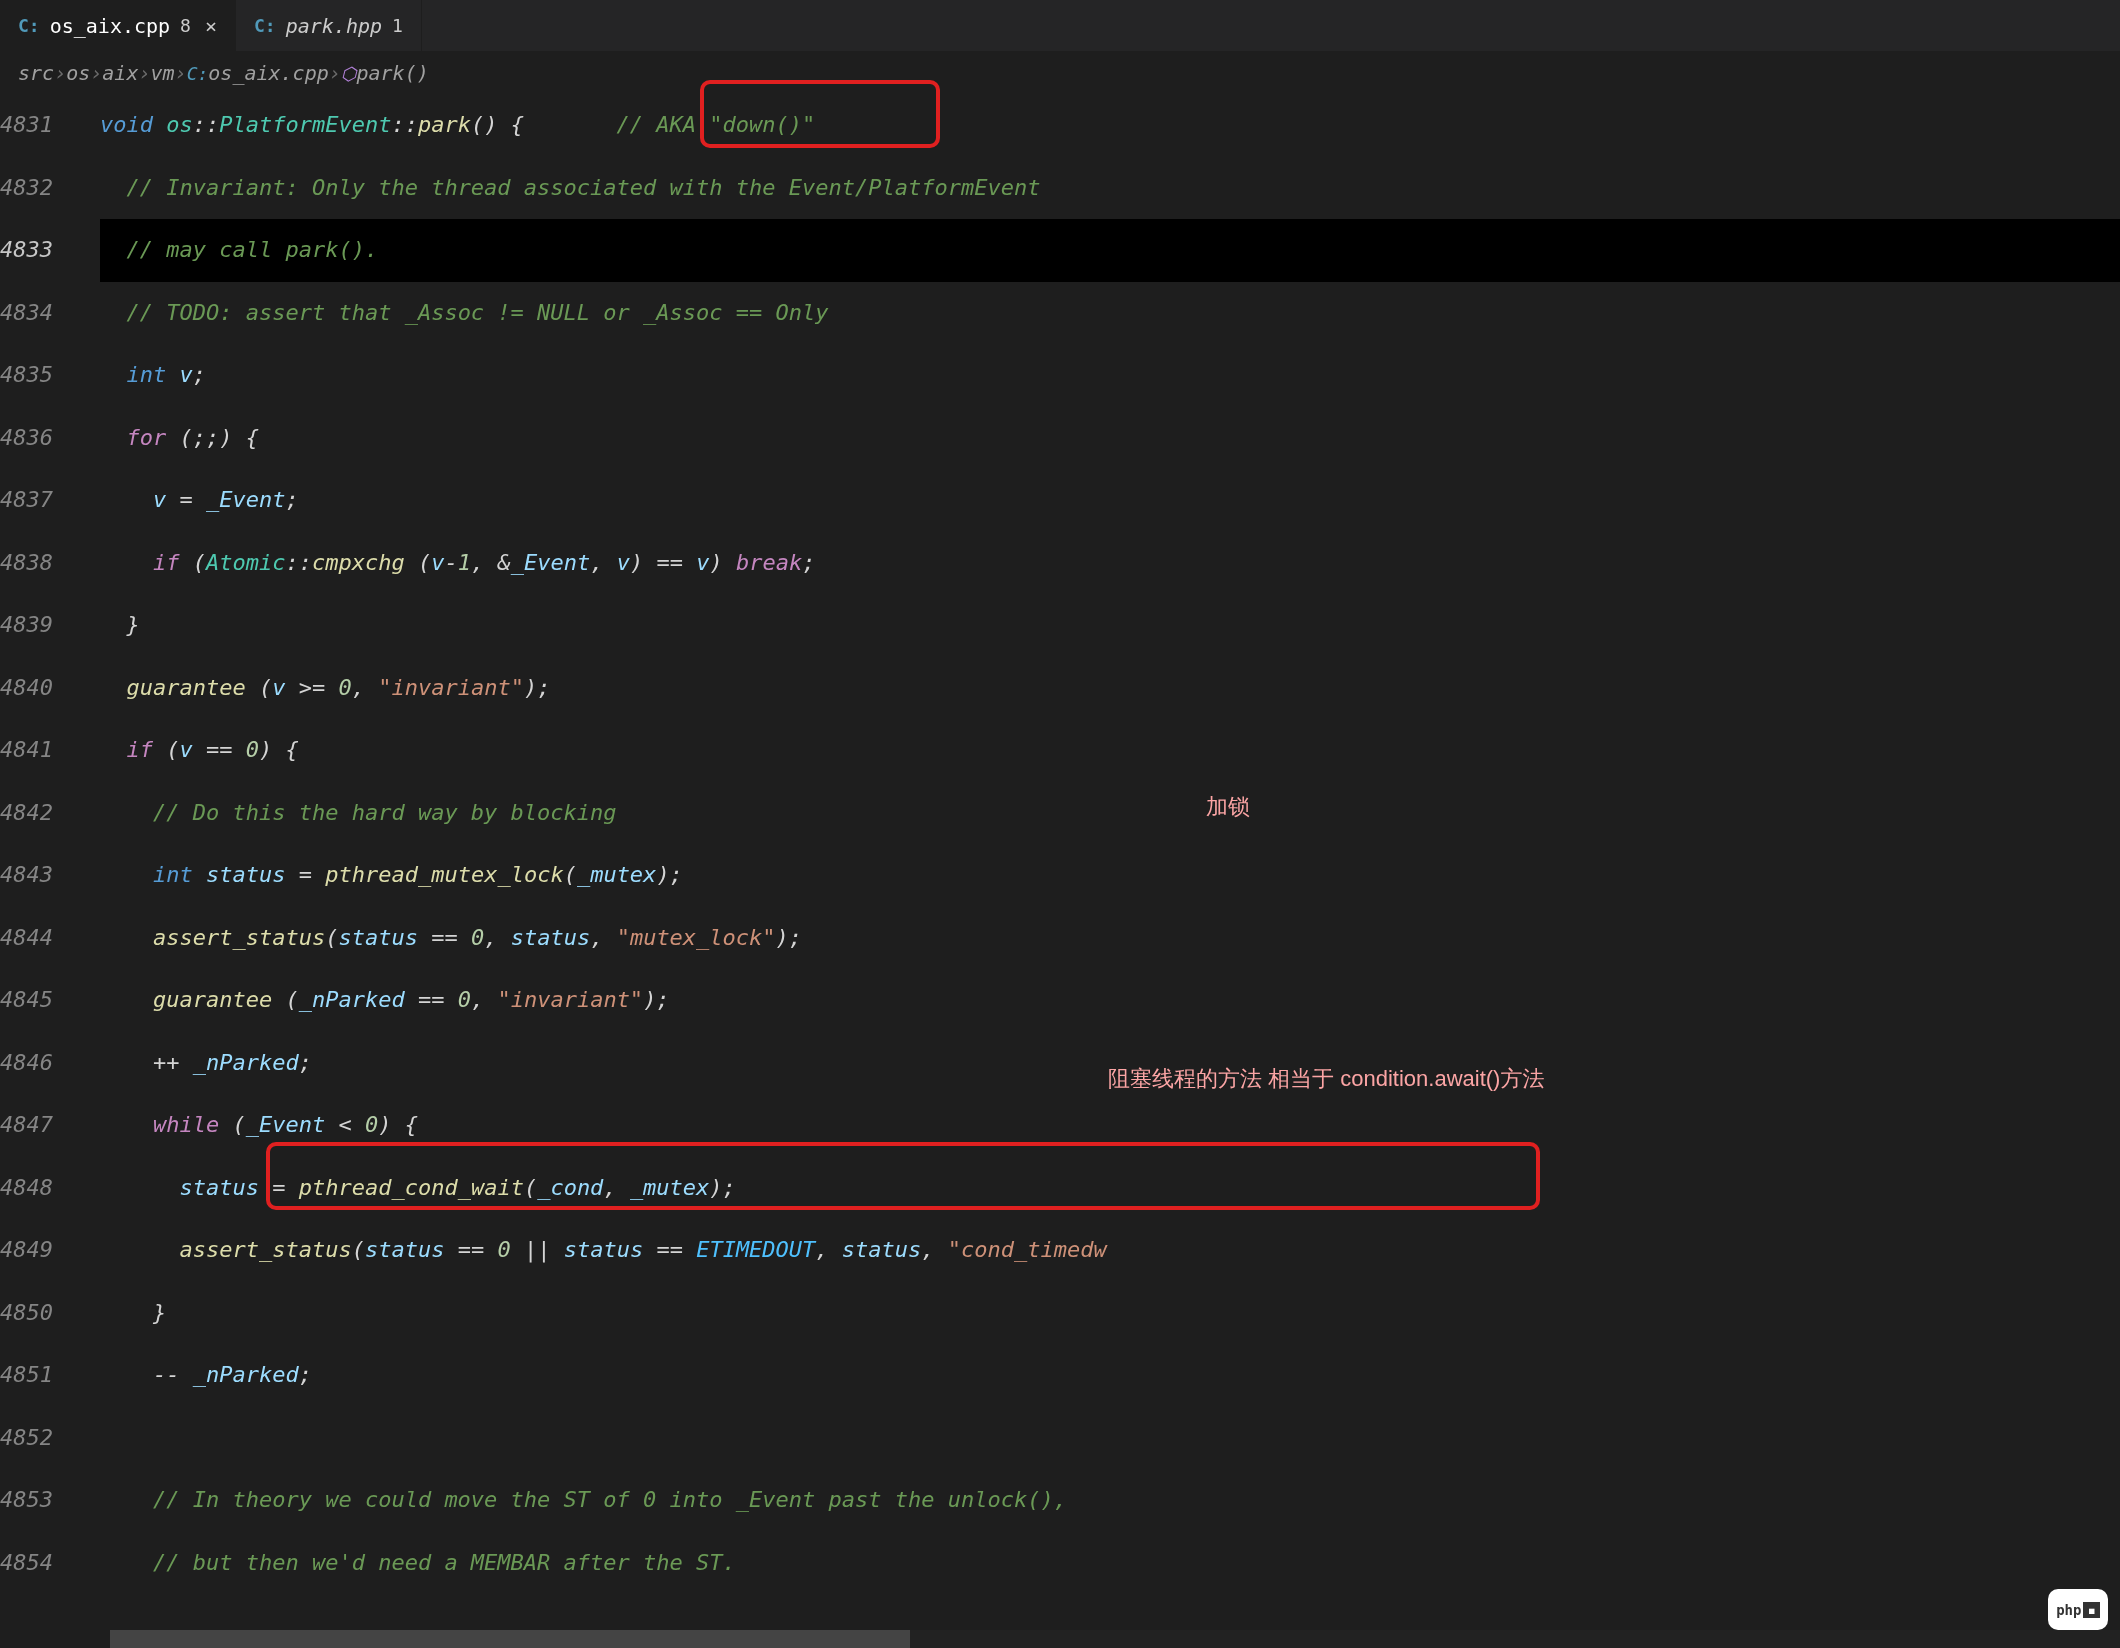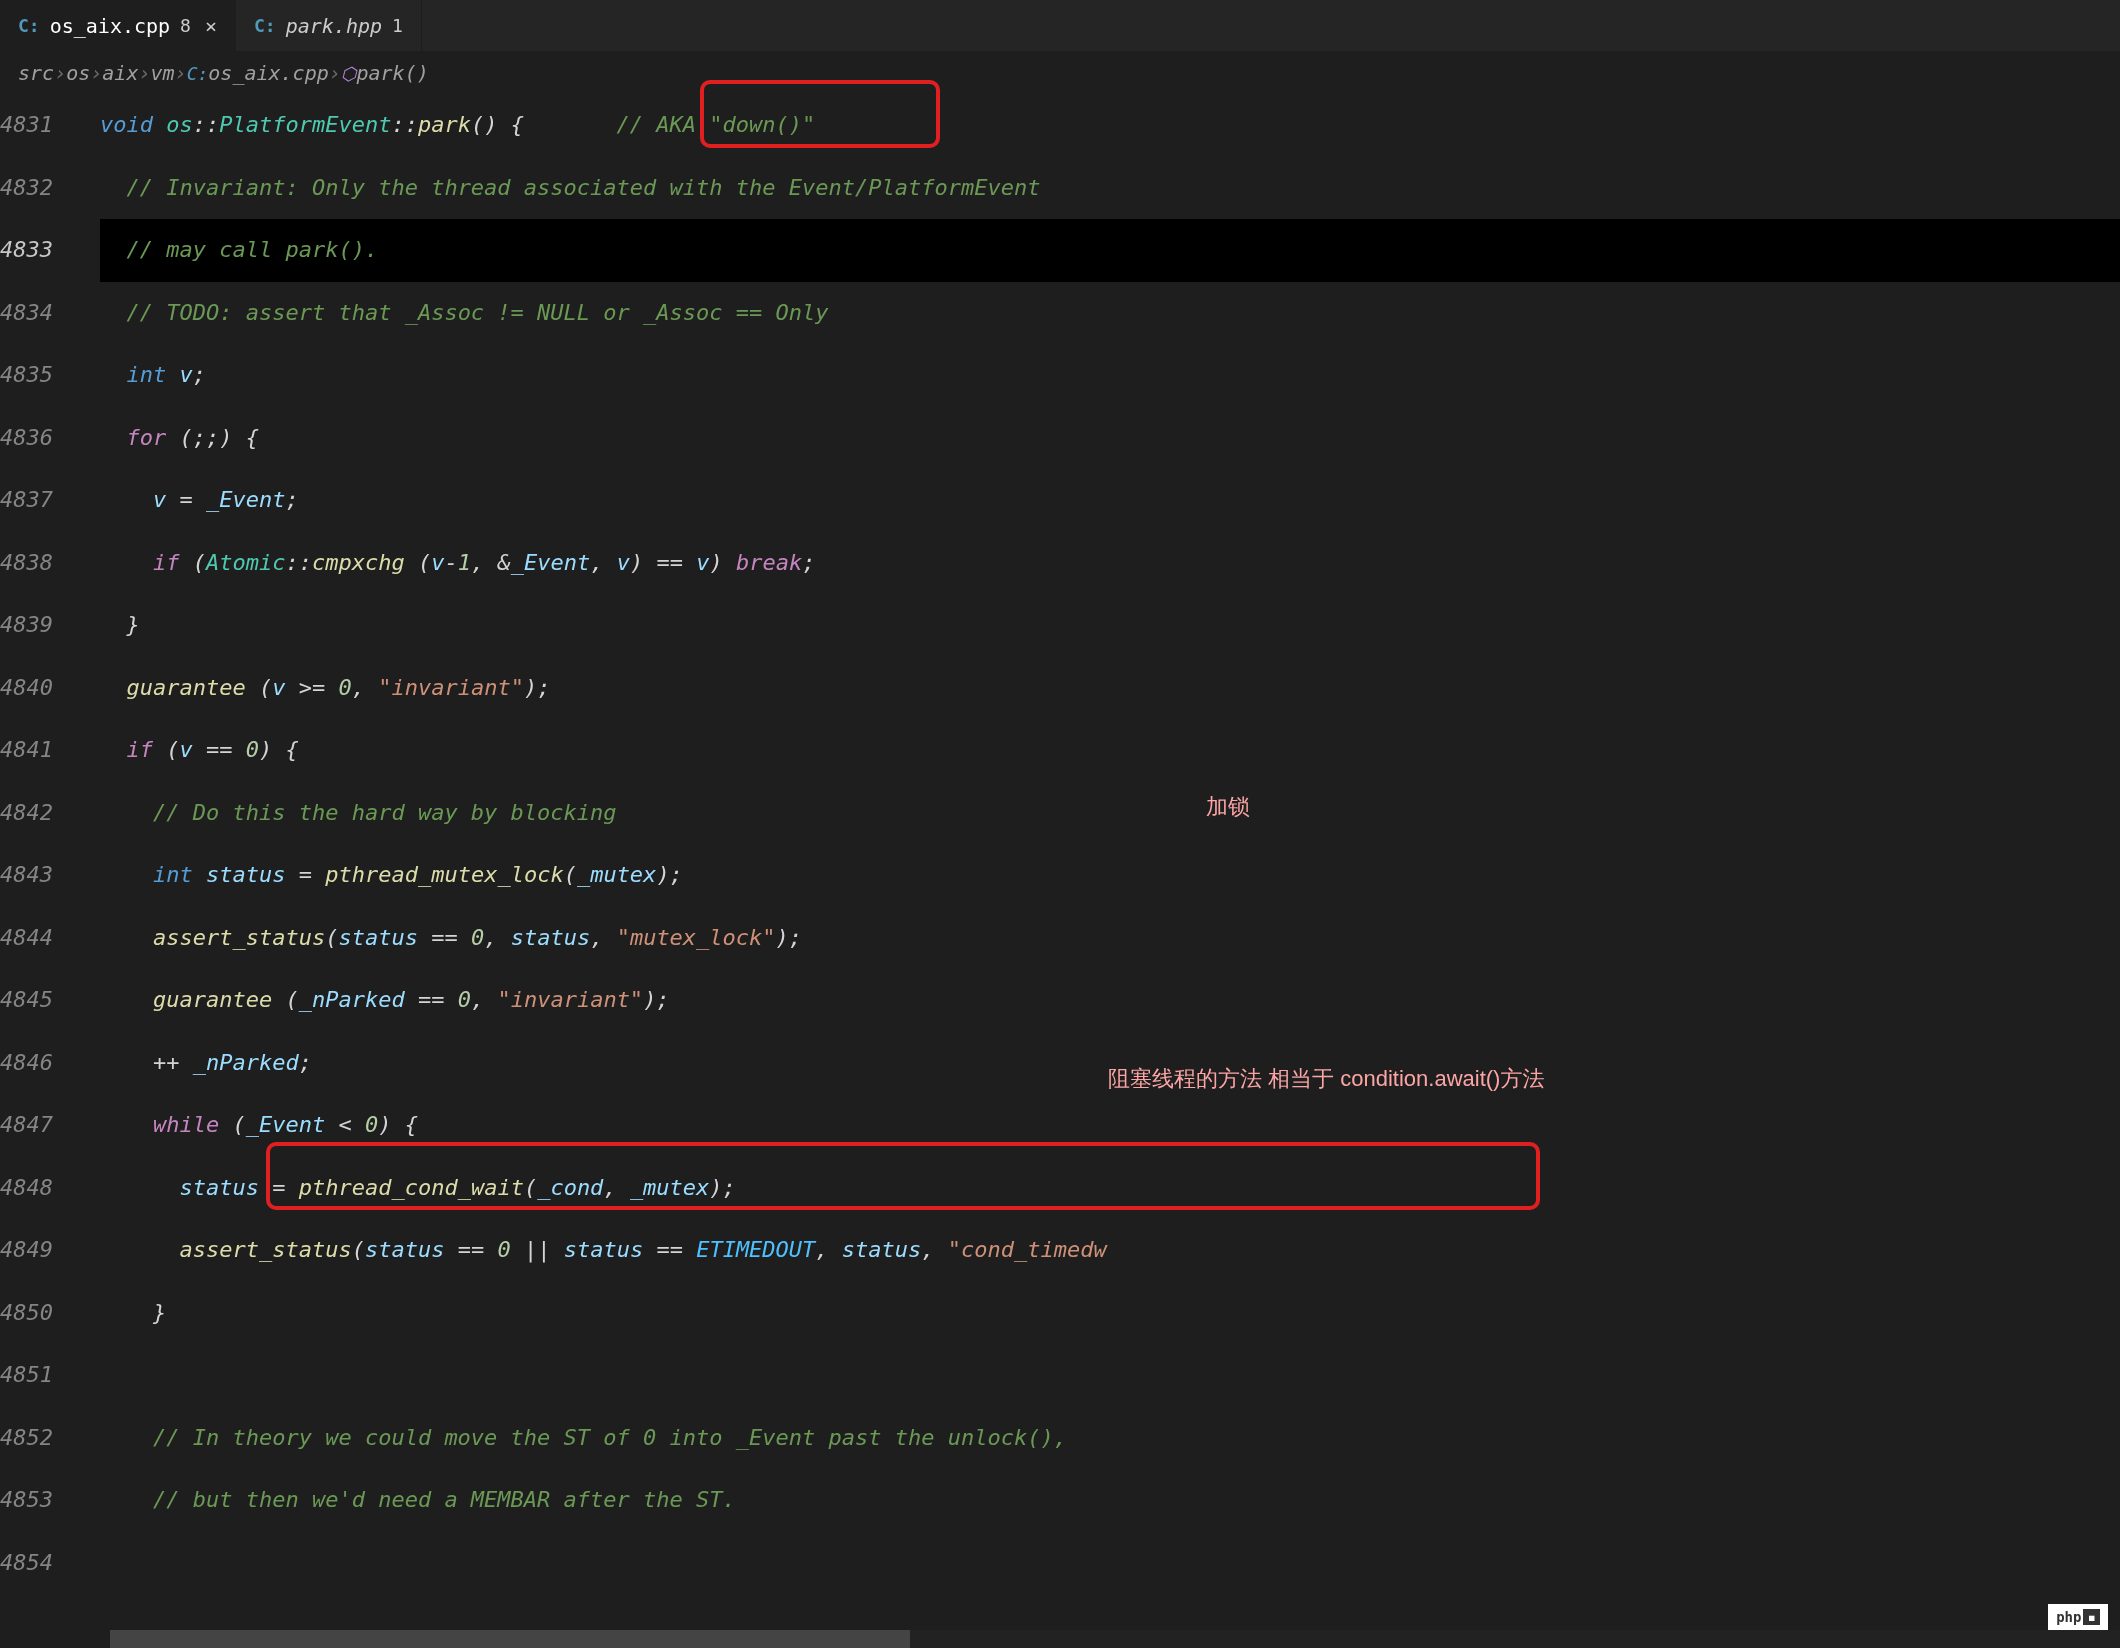--- a/index.html
+++ b/index.html
@@ -145,29 +145,29 @@
       top: 0;
       bottom: 0;
       width: 800px;
       background: rgba(121,121,121,0.4);
     }
     .logo-badge {
       position: absolute;
       right: 12px;
       bottom: 18px;
       width: 60px;
-      height: 26px;
+      height: 41px;
       background: #fff;
       color: #333;
       font-size: 14px;
       font-weight: bold;
       display: flex;
       align-items: center;
       justify-content: center;
-      border-radius: 0;
+      border-radius: 10px;
     }
   </style>
 </head>
 <body>
 
 <div class="tabs">
   <div class="tab active">
     <span class="tab-icon">C:</span>
     <span class="tab-name">os_aix.cpp</span>
     <span class="tab-badge">8</span>
@@ -237,20 +237,21 @@
     <div class="code-line">  <span class="kw">if</span> <span class="punct">(</span><span class="var">v</span> <span class="op">==</span> <span class="num">0</span><span class="punct">) {</span></div>
     <div class="code-line">    <span class="cmt">// Do this the hard way by blocking</span></div>
     <div class="code-line">    <span class="type">int</span> <span class="var">status</span> <span class="op">=</span> <span class="fn">pthread_mutex_lock</span><span class="punct">(</span><span class="var">_mutex</span><span class="punct">);</span></div>
     <div class="code-line">    <span class="fn">assert_status</span><span class="punct">(</span><span class="var">status</span> <span class="op">==</span> <span class="num">0</span><span class="punct">, </span><span class="var">status</span><span class="punct">, </span><span class="str">"mutex_lock"</span><span class="punct">);</span></div>
     <div class="code-line">    <span class="fn">guarantee</span> <span class="punct">(</span><span class="var">_nParked</span> <span class="op">==</span> <span class="num">0</span><span class="punct">, </span><span class="str">"invariant"</span><span class="punct">);</span></div>
     <div class="code-line">    <span class="op">++</span> <span class="var">_nParked</span><span class="punct">;</span></div>
     <div class="code-line">    <span class="kw">while</span> <span class="punct">(</span><span class="var">_Event</span> <span class="op">&lt;</span> <span class="num">0</span><span class="punct">) {</span></div>
     <div class="code-line">      <span class="var">status</span> <span class="op">=</span> <span class="fn">pthread_cond_wait</span><span class="punct">(</span><span class="var">_cond</span><span class="punct">, </span><span class="var">_mutex</span><span class="punct">);</span></div>
     <div class="code-line">      <span class="fn">assert_status</span><span class="punct">(</span><span class="var">status</span> <span class="op">==</span> <span class="num">0</span> <span class="op">||</span> <span class="var">status</span> <span class="op">==</span> <span class="const">ETIMEDOUT</span><span class="punct">, </span><span class="var">status</span><span class="punct">, </span><span class="str">"cond_timedw</span></div>
     <div class="code-line">    <span class="punct">}</span></div>
+    <div class="code-line">    <span class="op">--</span> <span class="var">_nParked</span><span class="punct">;</span></div>
     <div class="code-line"></div>
     <div class="code-line">    <span class="cmt">// In theory we could move the ST of 0 into _Event past the unlock(),</span></div>
     <div class="code-line">    <span class="cmt">// but then we'd need a MEMBAR after the ST.</span></div>
   </div>
 </div>
 
 <div class="red-box" style="left:700px; top:80px; width:240px; height:68px;"></div>
 <div class="red-box" style="left:266px; top:1142px; width:1274px; height:68px;"></div>
 <div class="red-annotation" style="left:1206px; top:792px;">加锁</div>
 <div class="red-annotation" style="left:1108px; top:1064px;">阻塞线程的方法 相当于 condition.await()方法</div>

